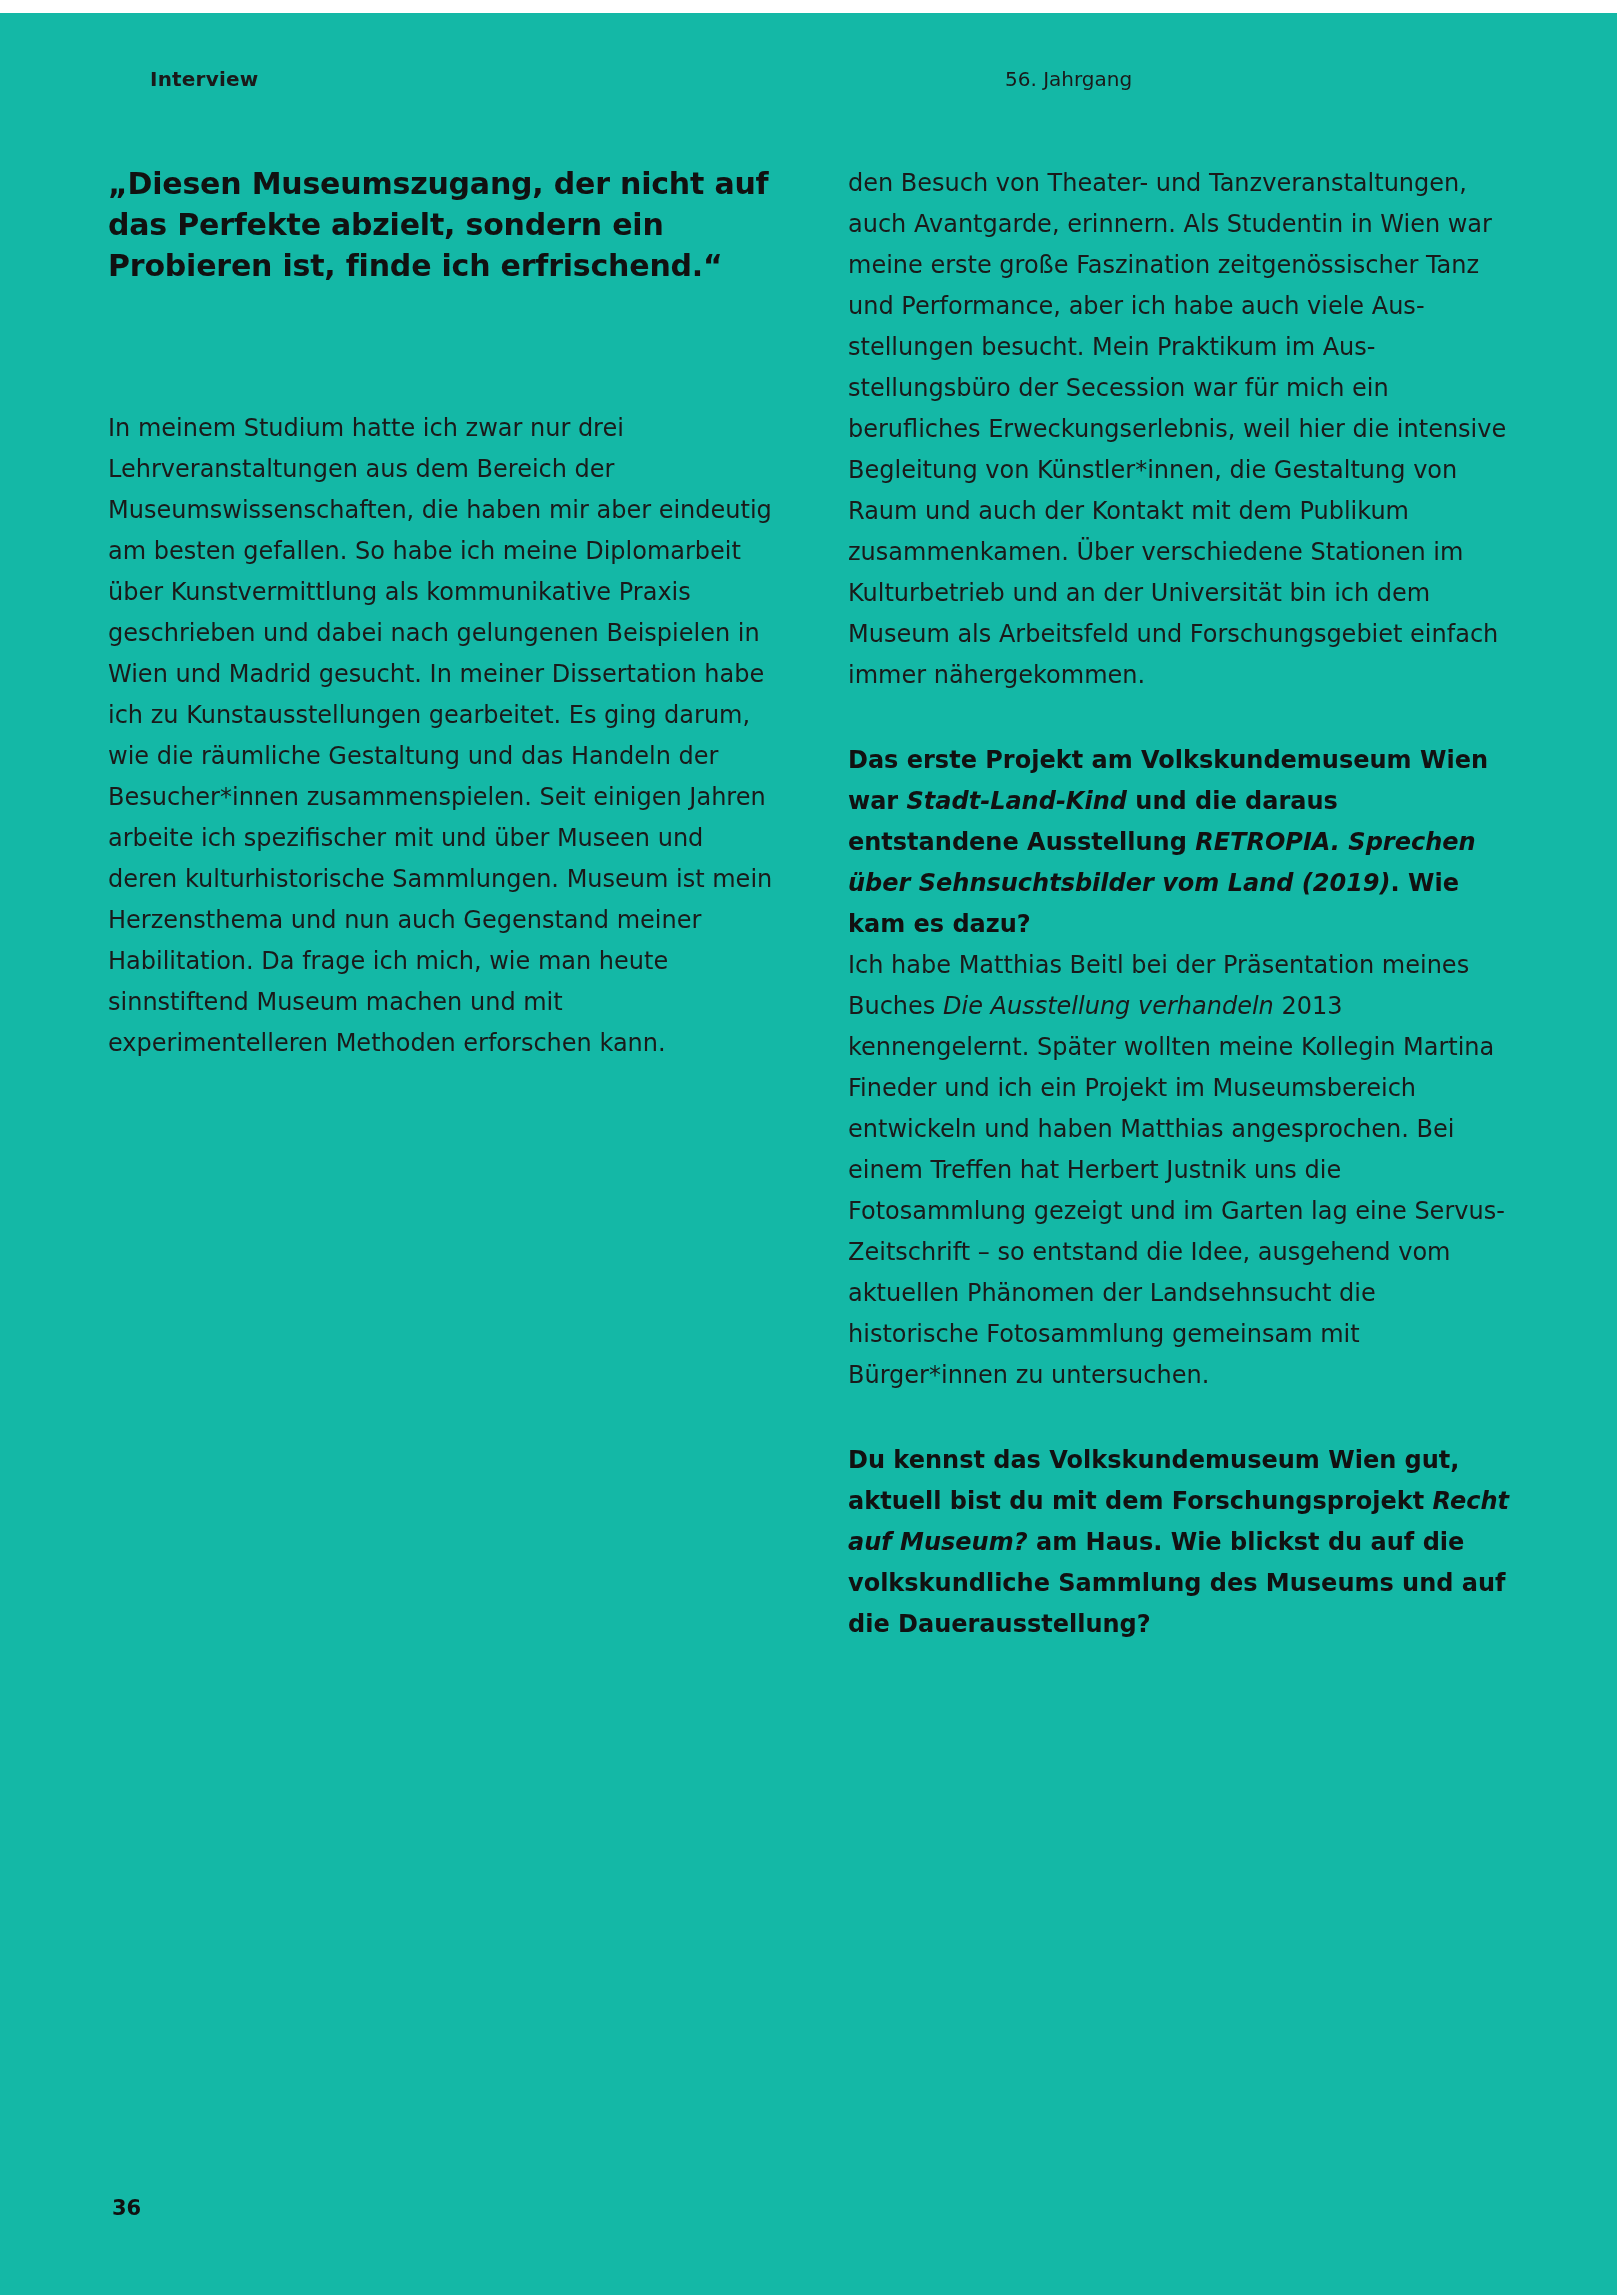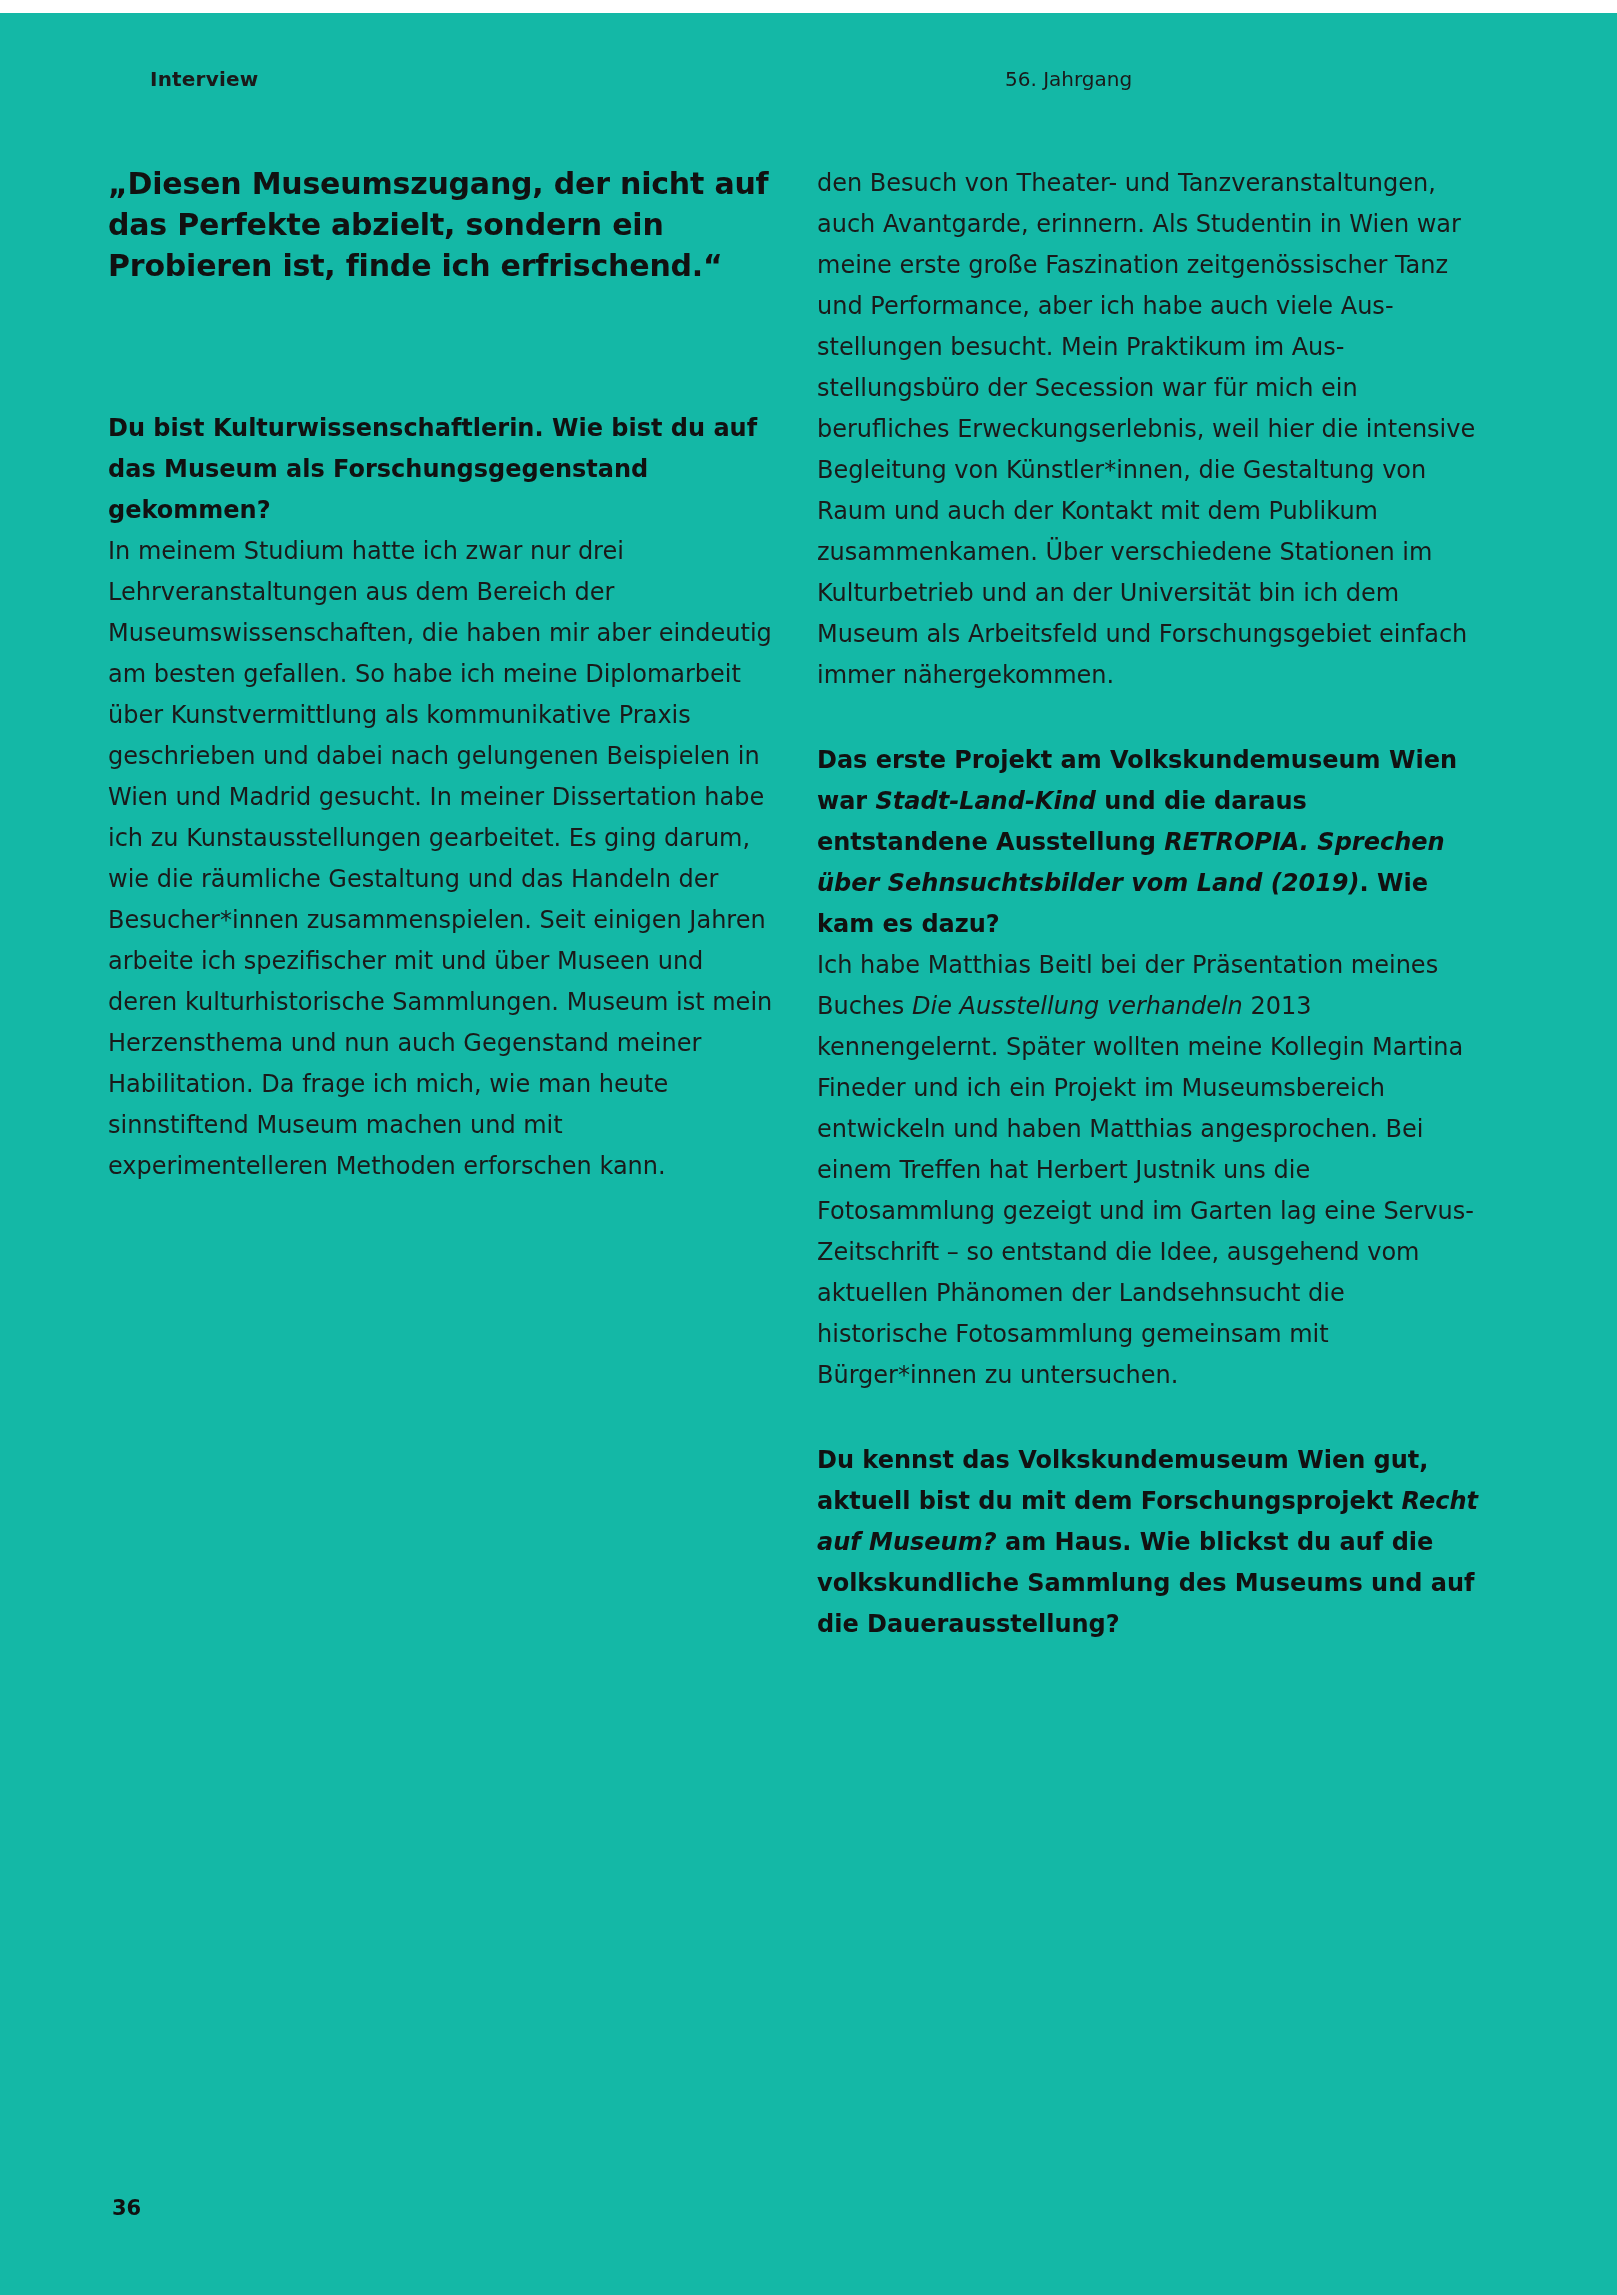--- a/index.html
+++ b/index.html
@@ -46,21 +46,21 @@
     font-weight: 400;
   }
 
   
   .columns {
     position: absolute;
     top: 150px;
     left: 108px;
     width: 1407px;
     display: flex;
-    gap: 44px;
+    gap: 75px;
   }
   .col {
     width: 665px;
   }
 
   .pullquote {
     font-size: 30px;
     line-height: 41px;
     font-weight: 700;
     letter-spacing: -0.2px;
@@ -119,21 +119,20 @@
   <div class="runhead">
     <span class="section">Interview</span>
     <span class="volume">56. Jahrgang</span>
   </div>
 
   <div class="columns">
 
     <div class="col">
       <p class="pullquote">„Diesen Museumszugang, der nicht auf das Perfekte abzielt, sondern ein Probieren ist, finde ich erfrischend.“</p>
       <div class="gap-lg"></div>
-      <p class="q">Du bist Kulturwissenschaftlerin. Wie bist du auf das Museum als Forschungsgegen­stand gekommen?</p>
       <p class="a">In meinem Studium hatte ich zwar nur drei Lehrveranstaltungen aus dem Bereich der Museumswissenschaften, die haben mir aber eindeutig am besten gefallen. So habe ich meine Diplomarbeit über Kunstvermitt­lung als kommunikative Praxis geschrieben und dabei nach gelungenen Beispielen in Wien und Madrid gesucht. In meiner Dissertation habe ich zu Kunstausstellungen gearbeitet. Es ging darum, wie die räumli­che Gestaltung und das Handeln der Besu­cher*innen zusammenspielen. Seit einigen Jahren arbeite ich spezifischer mit und über Museen und deren kulturhistorische Sammlungen. Museum ist mein Herzens­thema und nun auch Gegenstand meiner Habilitation. Da frage ich mich, wie man heute sinnstiftend Museum machen und mit experimentelleren Methoden erfor­schen kann.</p>
       <div class="gap-md"></div>
     </div>
 
     <div class="col">
       <p class="a">den Besuch von Theater- und Tanzveran­staltungen, auch Avantgarde, erinnern. Als Studentin in Wien war meine erste große Faszination zeitgenössischer Tanz und Performance, aber ich habe auch viele Aus­stellungen besucht. Mein Praktikum im Aus­stellungsbüro der Secession war für mich ein berufliches Erweckungserlebnis, weil hier die intensive Begleitung von Künstler*innen, die Gestaltung von Raum und auch der Kon­takt mit dem Publikum zusammenkamen. Über verschiedene Stationen im Kulturbe­trieb und an der Universität bin ich dem Museum als Arbeitsfeld und Forschungsge­biet einfach immer nähergekommen.</p>
       <div class="gap-md"></div>
       <p class="q"><span>Das erste Projekt am Volkskundemuseum Wien war </span><em>Stadt-Land-Kind</em><span> und die daraus entstandene Ausstellung </span><em>RETROPIA. Sprechen über Sehnsuchtsbilder vom Land (2019)</em><span>. Wie kam es dazu?</span></p>
       <p class="a"><span>Ich habe Matthias Beitl bei der Präsentation meines Buches </span><em>Die Ausstellung verhandeln</em><span> 2013 kennengelernt. Später wollten meine Kollegin Martina Fineder und ich ein Projekt im Museumsbereich entwickeln und haben Matthias angesprochen. Bei einem Treffen hat Herbert Justnik uns die Fotosammlung gezeigt und im Garten lag eine Servus-Zeitschrift – so entstand die Idee, ausgehend vom aktuellen Phänomen der Landsehnsucht die historische Foto­sammlung gemeinsam mit Bürger*innen zu untersuchen.</span></p>
       <div class="gap-md"></div>

